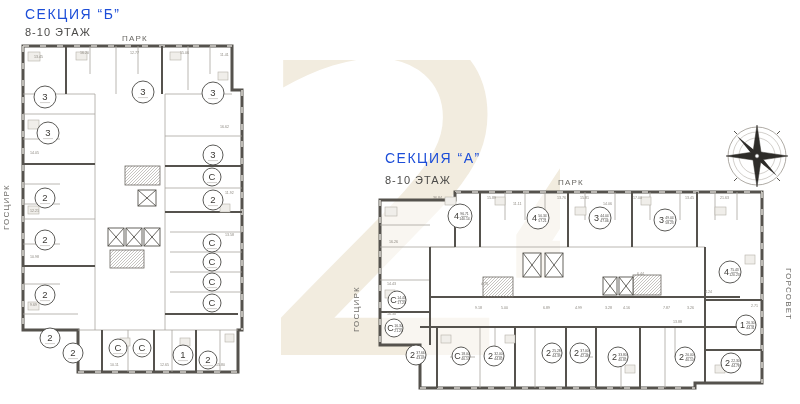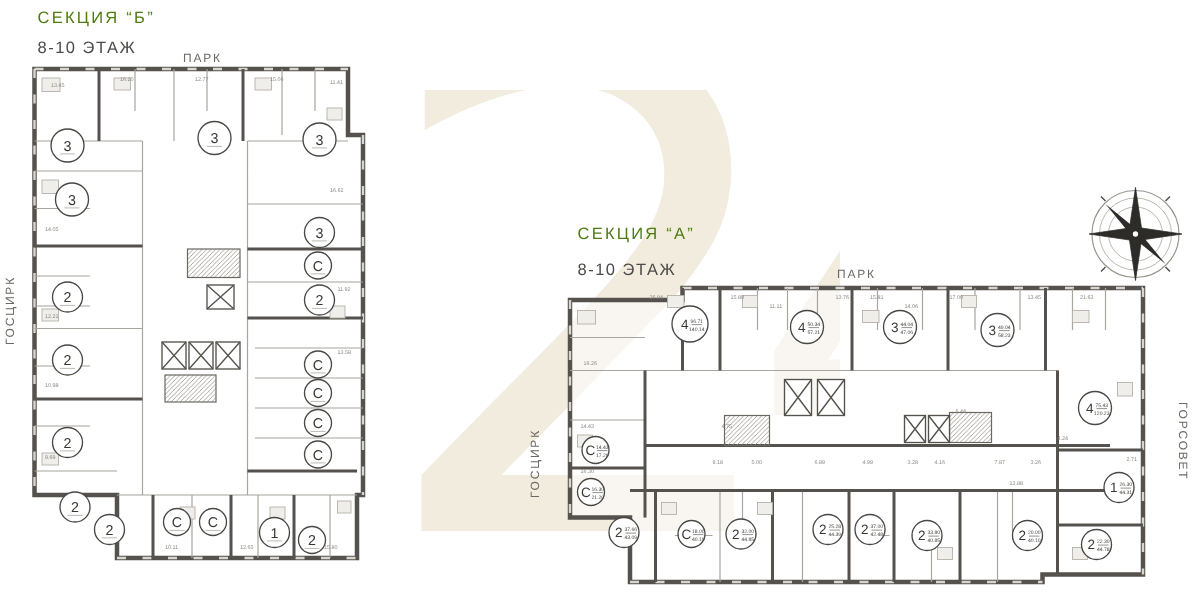--- a/index.html
+++ b/index.html
@@ -6,21 +6,21 @@
   body{width:800px;height:404px;overflow:hidden;background:#ffffff;
        font-family:"Liberation Sans", sans-serif;position:relative;}
   .stage{position:absolute;left:0;top:0;width:800px;height:404px;background:#fff;}
   .watermark{position:absolute;left:248px;top:60px;width:312px;height:345px;overflow:hidden;
              z-index:0;pointer-events:none;}
   .watermark span{font-size:450px;line-height:1;letter-spacing:-40px;color:#f2ecdf;
              font-family:"DejaVu Sans", sans-serif;position:absolute;left:0;top:-86px;}
   .plan{position:absolute;z-index:2;}
   .plan-b{left:20px;top:44px;}
   .plan-a{left:375px;top:185px;}
-  .title{position:absolute;z-index:3;color:#4d7c0f;font-size:11px;letter-spacing:1.5px;
+  .title{position:absolute;z-index:3;color:#1d4ed8;font-size:14px;letter-spacing:1.5px;
          font-weight:400;}
   .subtitle{position:absolute;z-index:3;color:#4c4b49;font-size:11px;letter-spacing:1px;}
   .street{position:absolute;z-index:3;color:#6b6965;font-size:8px;letter-spacing:1.2px;
           font-weight:normal;}
   .street.vert-up{writing-mode:vertical-rl;transform:rotate(180deg);}
   .street.vert-down{writing-mode:vertical-rl;}
   .street-top-b{left:110px;top:34px;width:50px;text-align:center;}
   .street-left-b{left:2px;top:160px;height:70px;}
   .street-top-a{left:546px;top:178px;width:50px;text-align:center;}
   .street-left-a{left:352px;top:262px;height:70px;}

